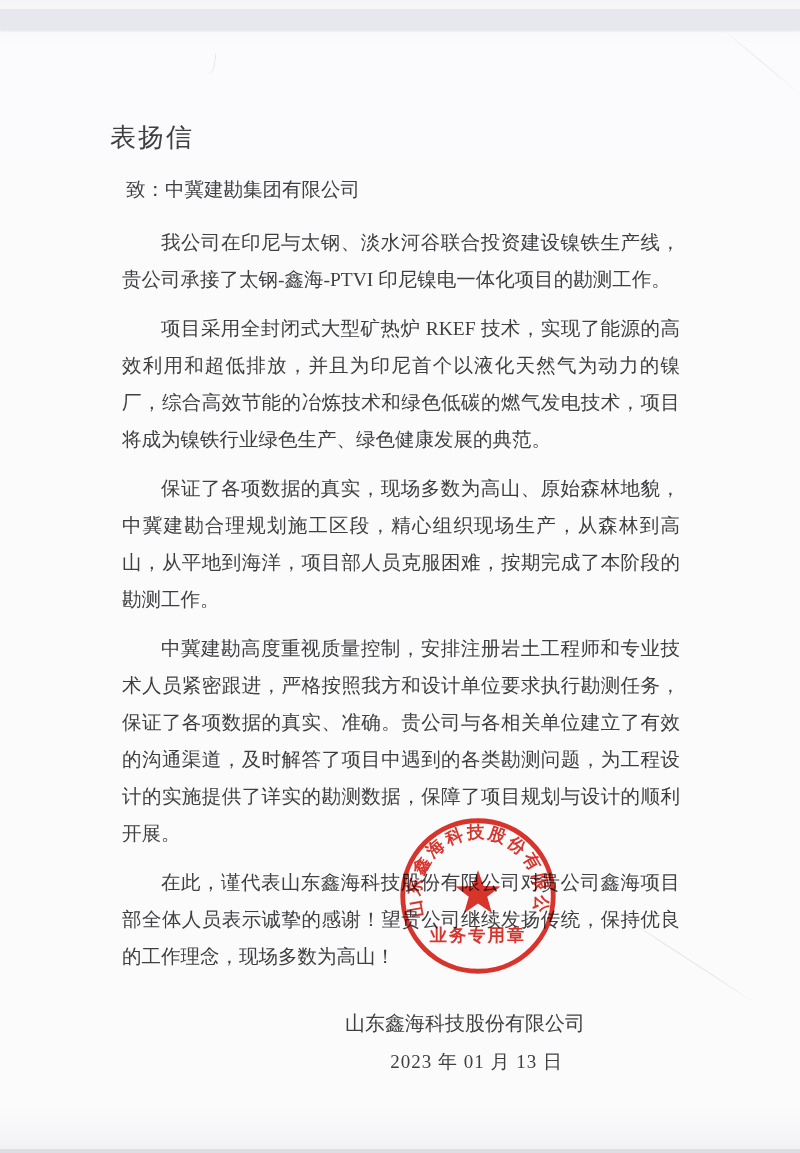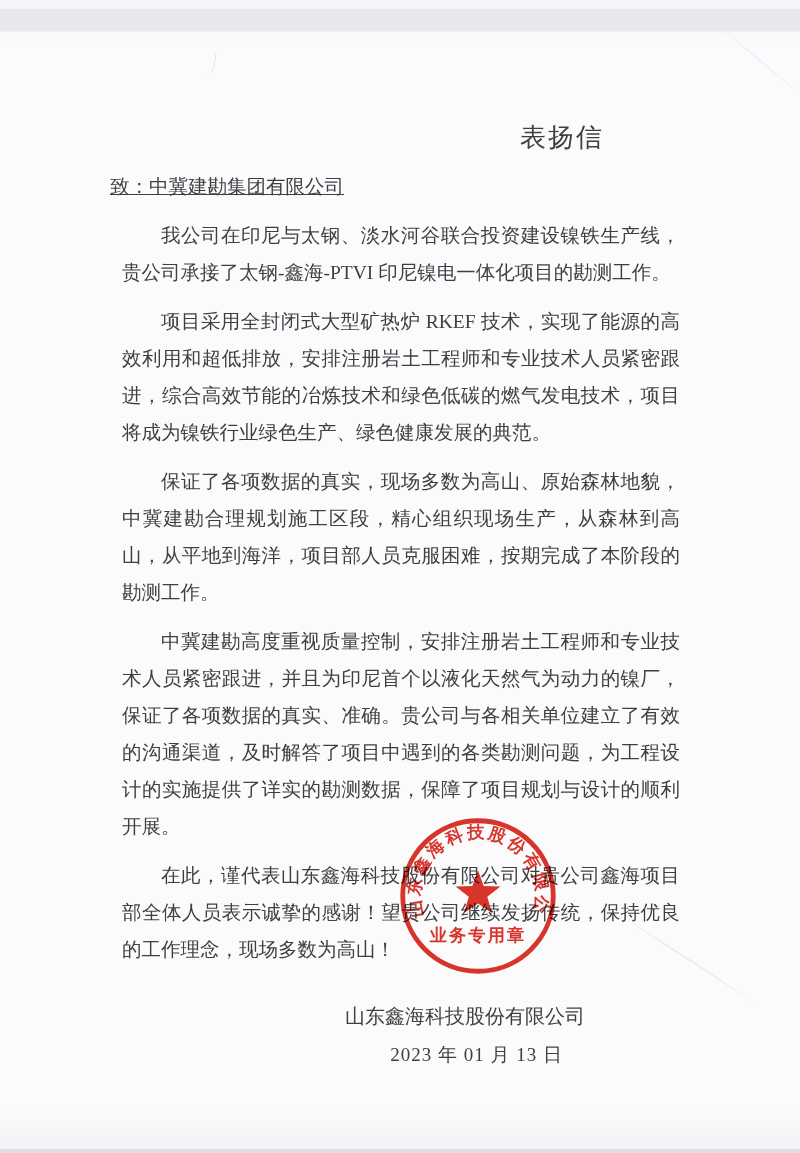--- a/index.html
+++ b/index.html
@@ -35,29 +35,29 @@
     position:absolute; left:700px; top:60px; width:120px; height:1px;
     background:linear-gradient(90deg, transparent, #e6e6ec, transparent);
     transform:rotate(40deg);
   }
   .letter-content {
     position:absolute; left:110px; top:121px; width:582px;
     font-size:19.5px;
   }
   .letter-title {
     width:494px;
-    text-align:right;
+    text-align:left;
     font-size:26px;
     letter-spacing:2px;
     line-height:34px;
     margin:0 0 13px 0;
     font-weight:500;
   }
   .recipient-line {
-    margin:0; line-height:37px;text-decoration:underline;
+    margin:16px; line-height:37px;
   }
   .body-paragraph {
     margin:12px;
     line-height:37px;
     text-align:justify;
     text-indent:2em;
   }
   .signature-block {
     margin-top:29px;
     text-align:right;
@@ -95,23 +95,23 @@
   <div class="crease-1"></div>
   <div class="crease-2"></div>
   <div class="crease-3"></div>
 
   <div class="letter-content">
     <h1 class="letter-title">表扬信</h1>
 
     <p class="recipient-line">致：中冀建勘集团有限公司</p>
 
     <p class="body-paragraph">我公司在印尼与太钢、淡水河谷联合投资建设镍铁生产线，贵公司承接了太钢-鑫海-PTVI 印尼镍电一体化项目的勘测工作。</p>
-    <p class="body-paragraph">项目采用全封闭式大型矿热炉 RKEF 技术，实现了能源的高效利用和超低排放，安排注册岩土工程师和专业技术人员紧密跟进，综合高效节能的冶炼技术和绿色低碳的燃气发电技术，项目将成为镍铁行业绿色生产、绿色健康发展的典范。</p>
+    <p class="body-paragraph">项目采用全封闭式大型矿热炉 RKEF 技术，实现了能源的高效利用和超低排放，并且为印尼首个以液化天然气为动力的镍厂，综合高效节能的冶炼技术和绿色低碳的燃气发电技术，项目将成为镍铁行业绿色生产、绿色健康发展的典范。</p>
     <p class="body-paragraph">保证了各项数据的真实，现场多数为高山、原始森林地貌，中冀建勘合理规划施工区段，精心组织现场生产，从森林到高山，从平地到海洋，项目部人员克服困难，按期完成了本阶段的勘测工作。</p>
-    <p class="body-paragraph">中冀建勘高度重视质量控制，安排注册岩土工程师和专业技术人员紧密跟进，并且为印尼首个以液化天然气为动力的镍厂，保证了各项数据的真实、准确。贵公司与各相关单位建立了有效的沟通渠道，及时解答了项目中遇到的各类勘测问题，为工程设计的实施提供了详实的勘测数据，保障了项目规划与设计的顺利开展。</p>
+    <p class="body-paragraph">中冀建勘高度重视质量控制，安排注册岩土工程师和专业技术人员紧密跟进，严格按照我方和设计单位要求执行勘测任务，保证了各项数据的真实、准确。贵公司与各相关单位建立了有效的沟通渠道，及时解答了项目中遇到的各类勘测问题，为工程设计的实施提供了详实的勘测数据，保障了项目规划与设计的顺利开展。</p>
     <p class="body-paragraph">在此，谨代表山东鑫海科技股份有限公司对贵公司鑫海项目部全体人员表示诚挚的感谢！望贵公司继续发扬传统，保持优良的工作理念，现场多数为高山！</p>
 
     <div class="signature-block">
       <p class="signature-company">山东鑫海科技股份有限公司</p>
       <p class="signature-date">2023 年 01 月 13 日</p>
     </div>
   </div>
 
   <div class="company-seal">
     <svg viewBox="0 0 160 160" xmlns="http://www.w3.org/2000/svg">

